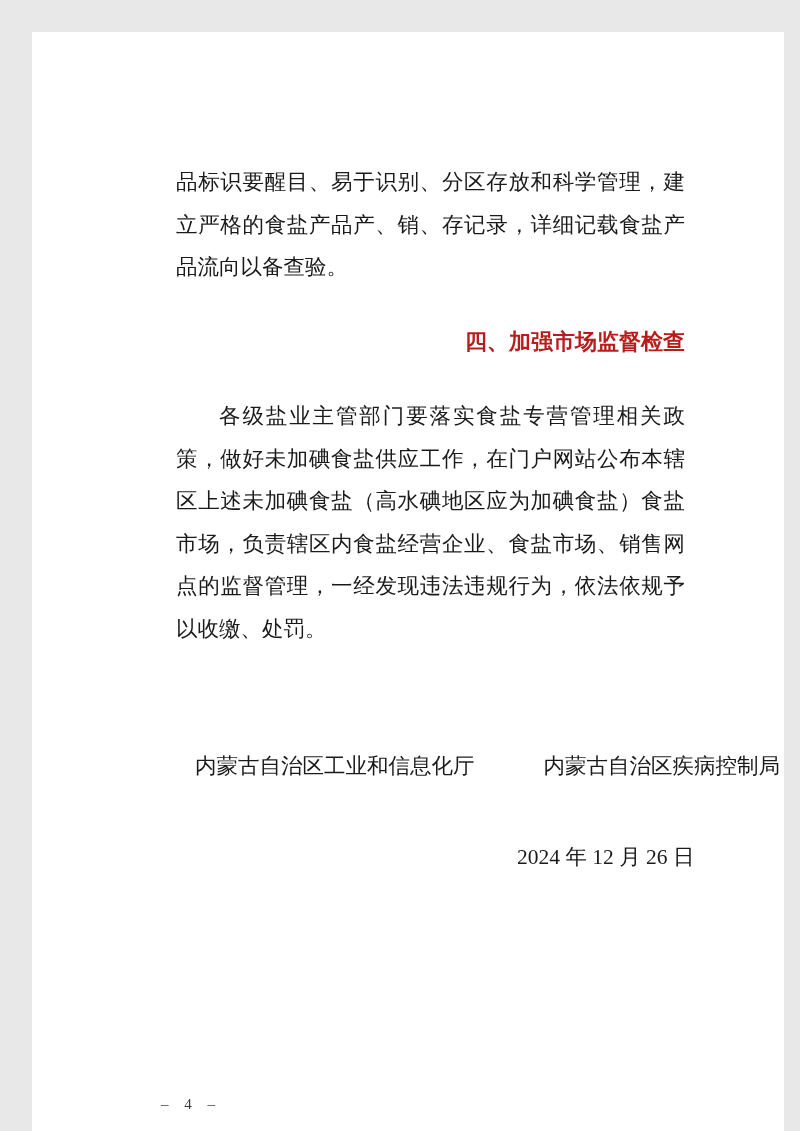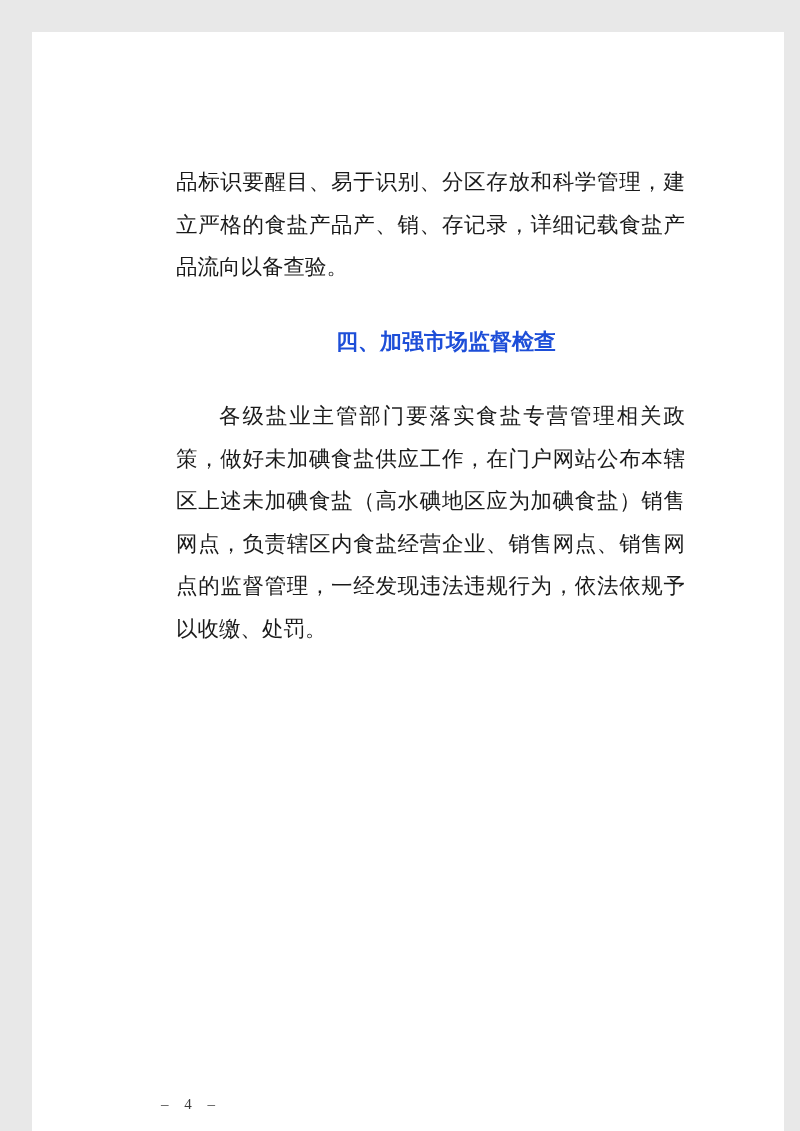--- a/index.html
+++ b/index.html
@@ -36,23 +36,23 @@
 
   .para.continuation {
     text-indent: 0;
   }
 
   .heading {
     font-family: "Liberation Sans", "DejaVu Sans", sans-serif;
     font-weight: bold;
     font-size: 22px;
     line-height: 42.5px;
-    color: #1d4ed8;
+    color: #b91c1c;
     text-indent: 31px;
-    text-align: center;
+    text-align: right;
   }
 
   .signature {
     margin-top: 31px;
     text-align: left;
   }
 
   .sig-row {
     display: flex;
     gap: 37px;
@@ -82,21 +82,28 @@
 
 <div class="page">
 
   <div class="content">
 
     <p class="para continuation">品标识要醒目、易于识别、分区存放和科学管理，建立严格的食盐产品产、销、存记录，详细记载食盐产品流向以备查验。</p>
 
     <h2 class="heading">四、加强市场监督检查</h2>
 
 
-    <p class="para">各级盐业主管部门要落实食盐专营管理相关政策，做好未加碘食盐供应工作，在门户网站公布本辖区上述未加碘食盐（高水碘地区应为加碘食盐）销售网点，负责辖区内食盐经营企业、销售网点、销售网点的监督管理，一经发现违法违规行为，依法依规予以收缴、处罚。</p>
+    <p class="para">各级盐业主管部门要落实食盐专营管理相关政策，做好未加碘食盐供应工作，在门户网站公布本辖区上述未加碘食盐（高水碘地区应为加碘食盐）食盐市场，负责辖区内食盐经营企业、食盐市场、销售网点的监督管理，一经发现违法违规行为，依法依规予以收缴、处罚。</p>
 
 
+    <div class="signature">
+      <div class="sig-row">
+        <span>内蒙古自治区工业和信息化厅</span>
+        <span>内蒙古自治区疾病控制局</span>
+      </div>
+      <div class="date-row">2024 年 12 月 26 日</div>
+    </div>
 
   </div>
 
   <div class="page-number">– 4 –</div>
 
 </div>
 
 </body></html>

